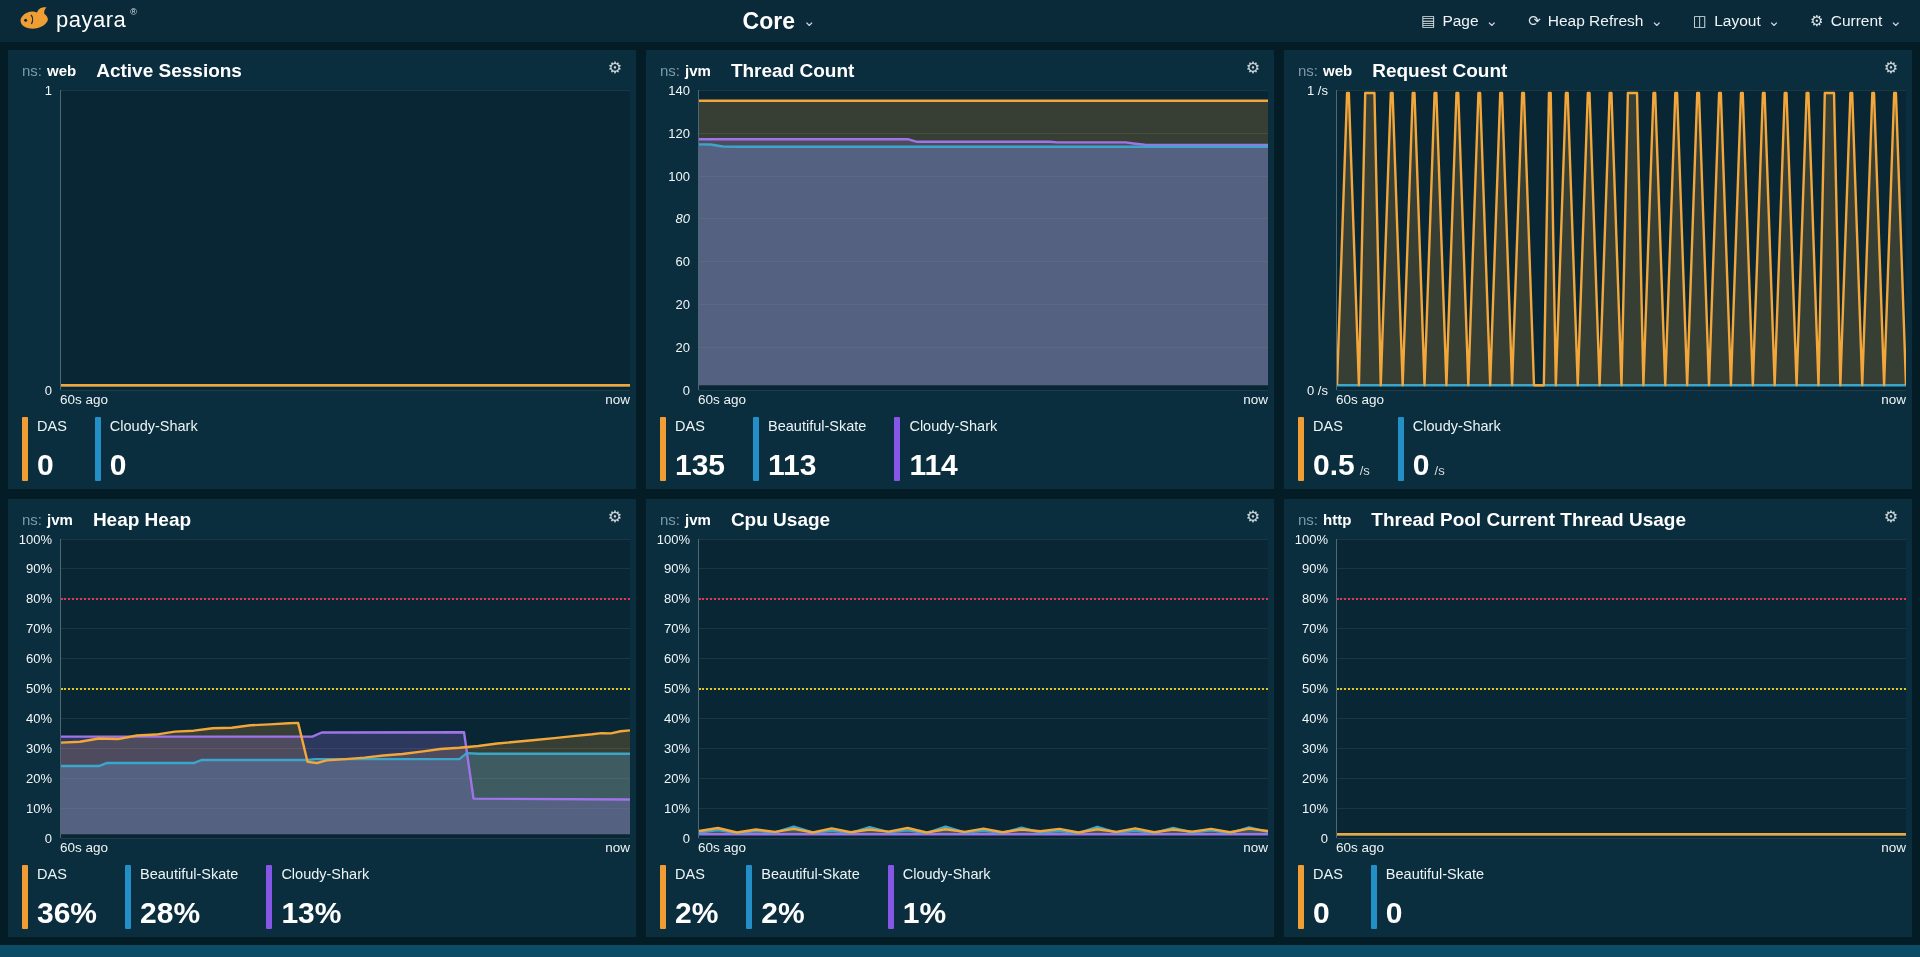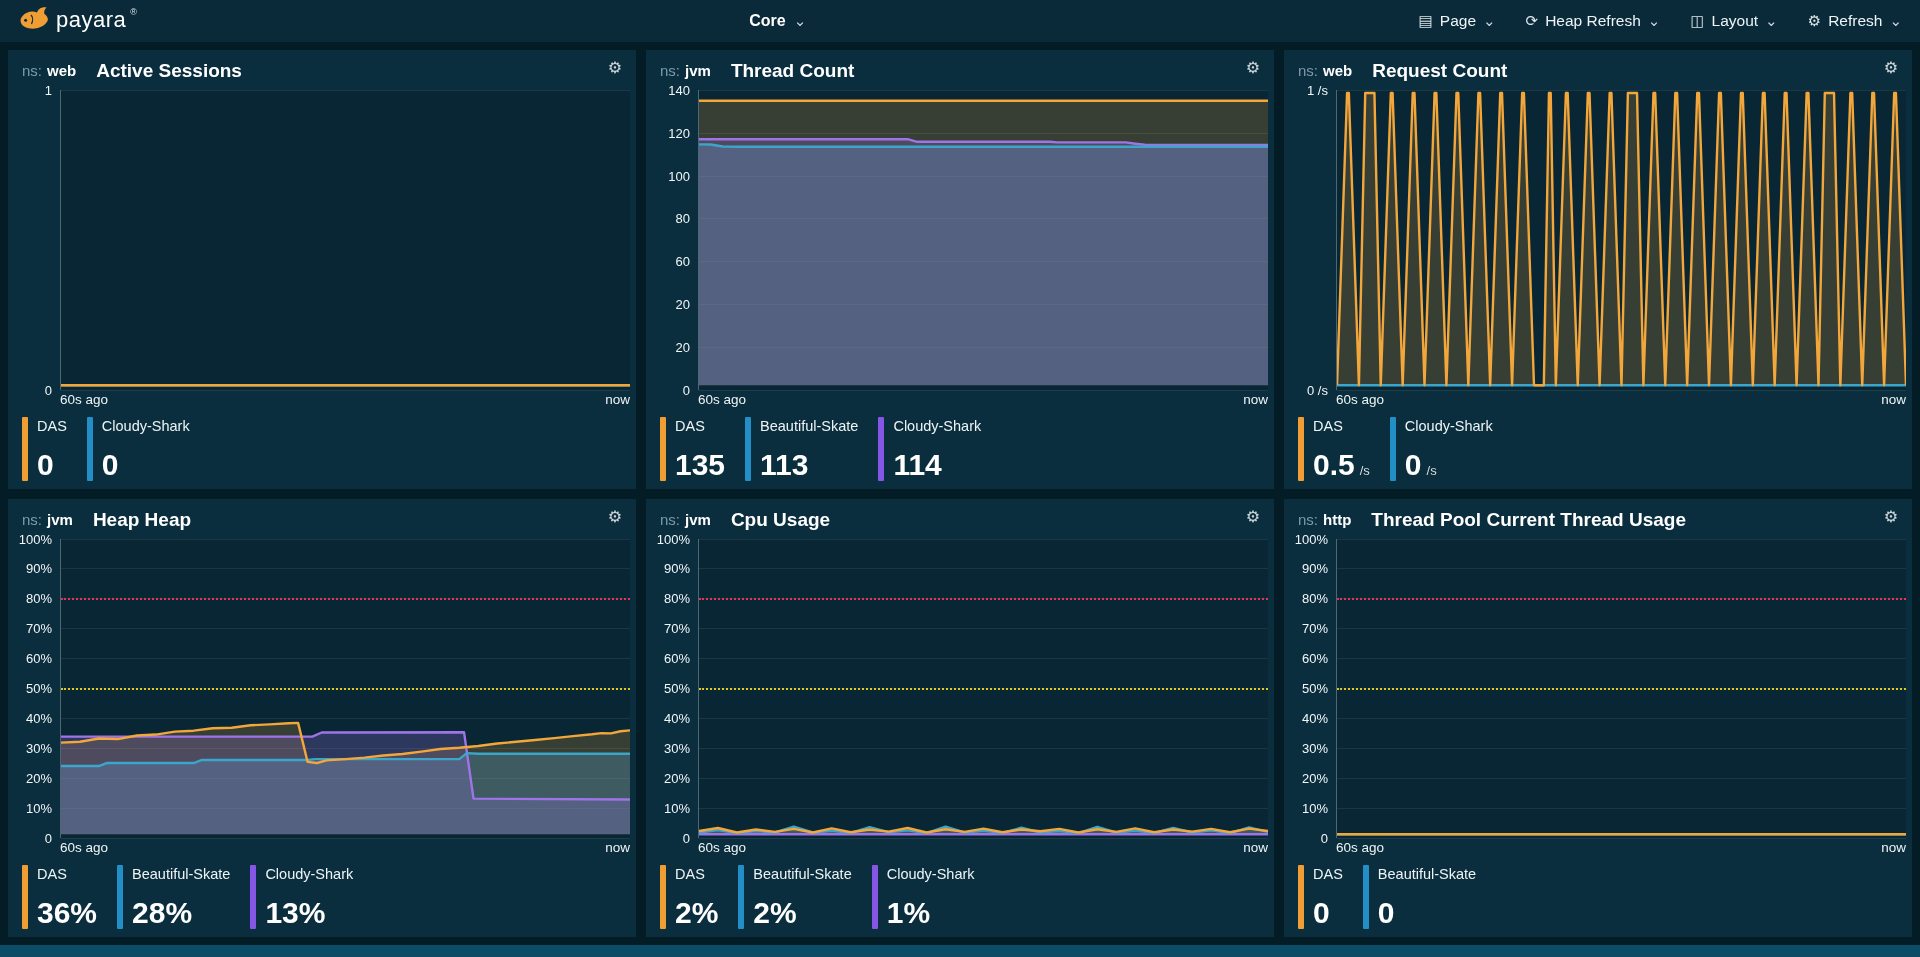--- a/index.html
+++ b/index.html
@@ -3,21 +3,21 @@
 <meta charset="utf-8">
 <style>
   html,body{margin:0;padding:0;background:#041c26;width:1920px;height:957px;overflow:hidden;
     font-family:"Liberation Sans","DejaVu Sans",sans-serif;color:#eef4f6;-webkit-font-smoothing:antialiased;}
   
   .topbar{height:42px;background:#0a2a39;display:flex;align-items:center;padding:0 18px;box-sizing:border-box;}
   .logo{display:flex;align-items:flex-start;gap:4px;flex:0 0 auto;}
   .logo-text{font-size:22px;color:#fff;letter-spacing:.5px;font-weight:400;line-height:30px;}
   .logo-reg{font-size:9px;color:#dfe7ea;margin-top:2px;}
   .title-wrap{flex:1;display:flex;justify-content:center;align-items:center;gap:8px;}
-  .page-title{font-size:16px;font-weight:bold;color:#fff;}
+  .page-title{font-size:23px;font-weight:bold;color:#fff;}
   .chev{color:#cfd9dd;font-size:15px;line-height:10px;}
   .menus{flex:0 0 auto;display:flex;gap:30px;align-items:center;}
   .menu-item{display:flex;align-items:center;gap:7px;font-size:15.5px;color:#eef4f6;cursor:pointer;}
   .menu-icon{font-size:15px;color:#dde6ea;}
   
   .grid{height:903px;box-sizing:border-box;padding:8px;display:grid;grid-template-columns:repeat(3,1fr);
     grid-template-rows:1fr 1fr;gap:10px;}
   .panel{background:#0b2e3e;display:flex;flex-direction:column;box-sizing:border-box;overflow:hidden;}
   .phead{display:flex;align-items:center;padding:10px 14px 4px 14px;position:relative;flex:0 0 auto;text-align:right;}
   .nsk{color:#7d9aa6;font-size:15px;}
@@ -27,21 +27,21 @@
   .pbody{flex:1 1 auto;display:flex;min-height:0;padding-top:4px;}
   .ylabels{flex:0 0 52px;position:relative;}
   .ytick{position:absolute;right:8px;transform:translateY(-50%);font-size:13px;color:#f2f6f8;white-space:nowrap;}
   .plot{flex:1 1 auto;position:relative;margin-right:6px;background:rgba(1,16,24,0.25);
     border-left:1px solid rgba(210,225,232,0.35);}
   .gridline{position:absolute;left:0;right:0;height:1px;background:rgba(255,255,255,0.08);}
   .threshold{position:absolute;left:0;right:0;height:0;}
   .plot svg{position:absolute;inset:0;width:100%;height:100%;}
   .xlabels{flex:0 0 20px;display:flex;justify-content:space-between;margin:2px 6px 0 52px;
     font-size:13.5px;color:#eef4f6;}
-  .legend{flex:0 0 64px;display:flex;gap:20px;padding:5px 14px 8px 14px;align-items:stretch;}
+  .legend{flex:0 0 64px;display:flex;gap:28px;padding:5px 14px 8px 14px;align-items:stretch;}
   .litem{display:flex;}
   .lbar{width:6px;border-radius:1px;margin-right:9px;}
   .ltxt{display:flex;flex-direction:column;justify-content:space-between;padding:1px 0;}
   .lname{font-size:14.5px;color:#eef4f6;}
   .lval{font-size:30px;font-weight:bold;color:#fff;line-height:1;}
   .lunit{font-size:13px;font-weight:normal;color:#d3dce0;margin-left:5px;}
   .bottombar{height:12px;background:#0d4c66;}
 </style>
 </head>
 <body>
@@ -73,21 +73,21 @@
         <span>Heap Refresh</span>
         <span class="chev">⌄</span>
       </div>
       <div class="menu-item">
         <span class="menu-icon">◫</span>
         <span>Layout</span>
         <span class="chev">⌄</span>
       </div>
       <div class="menu-item">
         <span class="menu-icon">⚙</span>
-        <span>Refresh</span>
+        <span>Current</span>
         <span class="chev">⌄</span>
       </div>
     </nav>
 </header>
 
 <main class="grid" id="grid">
     <section class="panel">
       <div class="phead">
         <span><span class="nsk">ns:</span><span class="nsv">web</span></span>
         <h2 class="ptitle">Active Sessions</h2>
@@ -132,21 +132,21 @@
       <div class="phead">
         <span><span class="nsk">ns:</span><span class="nsv">jvm</span></span>
         <h2 class="ptitle">Thread Count</h2>
         <span class="gear">⚙</span>
       </div>
       <div class="pbody">
         <div class="ylabels">
           <span class="ytick" style="top: 0%;">140</span>
           <span class="ytick" style="top: 14.2857%;">120</span>
           <span class="ytick" style="top: 28.5714%;">100</span>
-          <span class="ytick" style="top: 42.8571%;">80</span>
+          <span class="ytick" style="top: 42.8571%; font-style: italic;">80</span>
           <span class="ytick" style="top: 57.1429%;">60</span>
           <span class="ytick" style="top: 71.4286%;">20</span>
           <span class="ytick" style="top: 85.7143%; text-align: right;">20</span>
           <span class="ytick" style="top: 100%;">0</span>
         </div>
         <div class="plot">
           <div class="gridline" style="top: 0%;"></div>
           <div class="gridline" style="top: 14.2857%;"></div>
           <div class="gridline" style="top: 28.5714%;"></div>
           <div class="gridline" style="top: 42.8571%;"></div>

